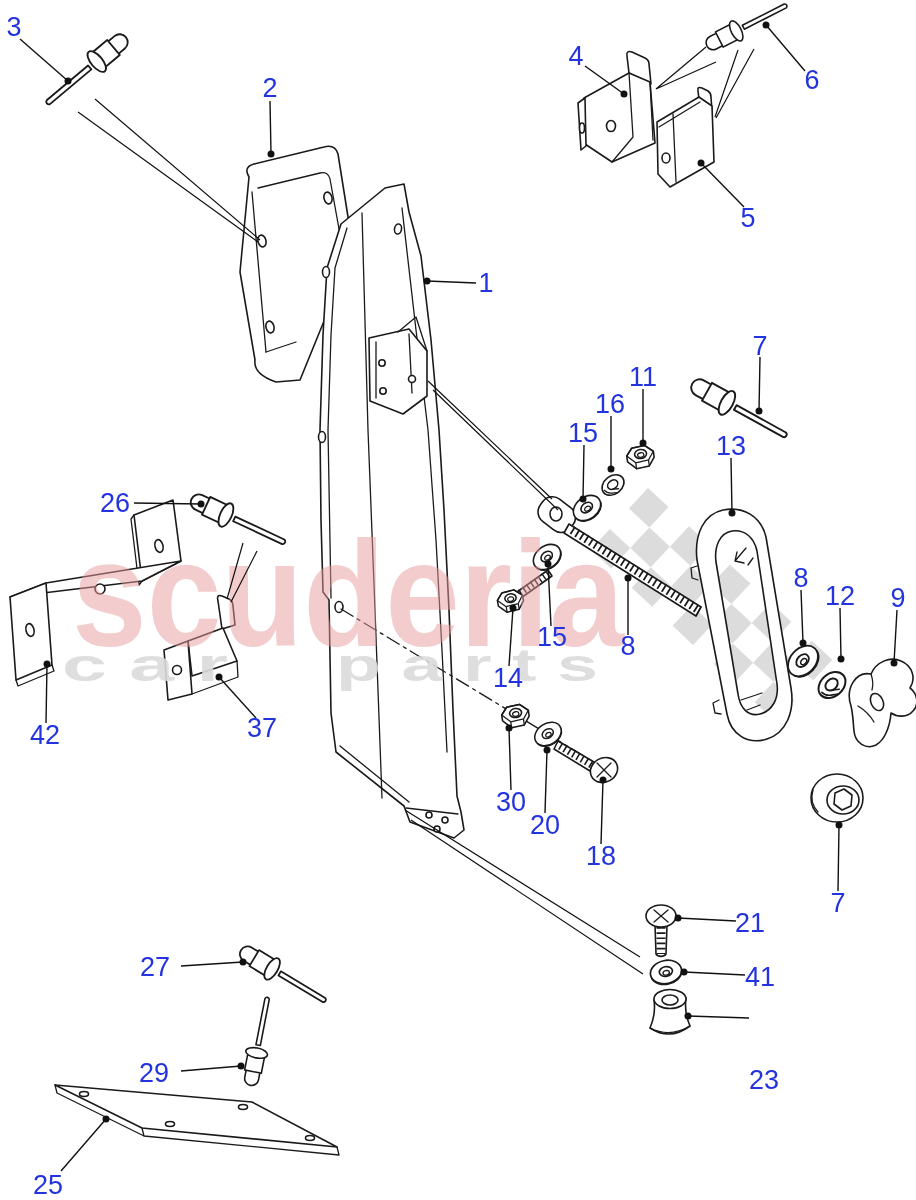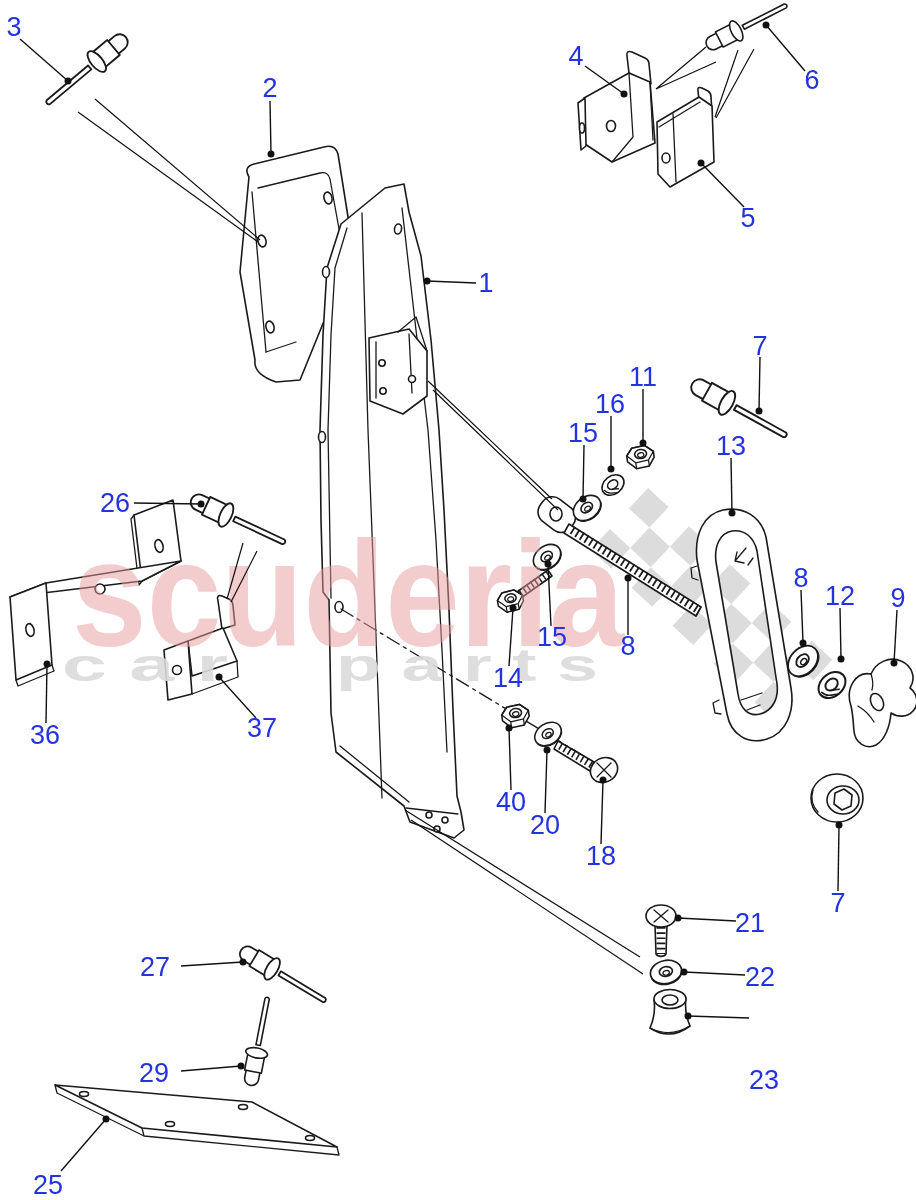--- a/index.html
+++ b/index.html
@@ -304,25 +304,25 @@
   <div class="co" style="left:610px;top:404px">16</div>
   <div class="co" style="left:583px;top:433px">15</div>
   <div class="co" style="left:731px;top:446px">13</div>
   <div class="co" style="left:115px;top:503px">26</div>
   <div class="co" style="left:801px;top:578px">8</div>
   <div class="co" style="left:840px;top:596px">12</div>
   <div class="co" style="left:898px;top:598px">9</div>
   <div class="co" style="left:552px;top:637px">15</div>
   <div class="co" style="left:628px;top:646px">8</div>
   <div class="co" style="left:508px;top:678px">14</div>
-  <div class="co" style="left:45px;top:735px">36</div>
+  <div class="co" style="left:45px;top:735px">42</div>
   <div class="co" style="left:262px;top:728px">37</div>
-  <div class="co" style="left:511px;top:802px">40</div>
+  <div class="co" style="left:511px;top:802px">30</div>
   <div class="co" style="left:545px;top:825px">20</div>
   <div class="co" style="left:601px;top:856px">18</div>
   <div class="co" style="left:838px;top:903px">7</div>
   <div class="co" style="left:750px;top:923px">21</div>
-  <div class="co" style="left:760px;top:977px">22</div>
+  <div class="co" style="left:760px;top:977px">41</div>
   <div class="co" style="left:764px;top:1080px">23</div>
   <div class="co" style="left:155px;top:967px">27</div>
   <div class="co" style="left:154px;top:1073px">29</div>
   <div class="co" style="left:48px;top:1185px">25</div>
 </div>
 
 </body></html>

